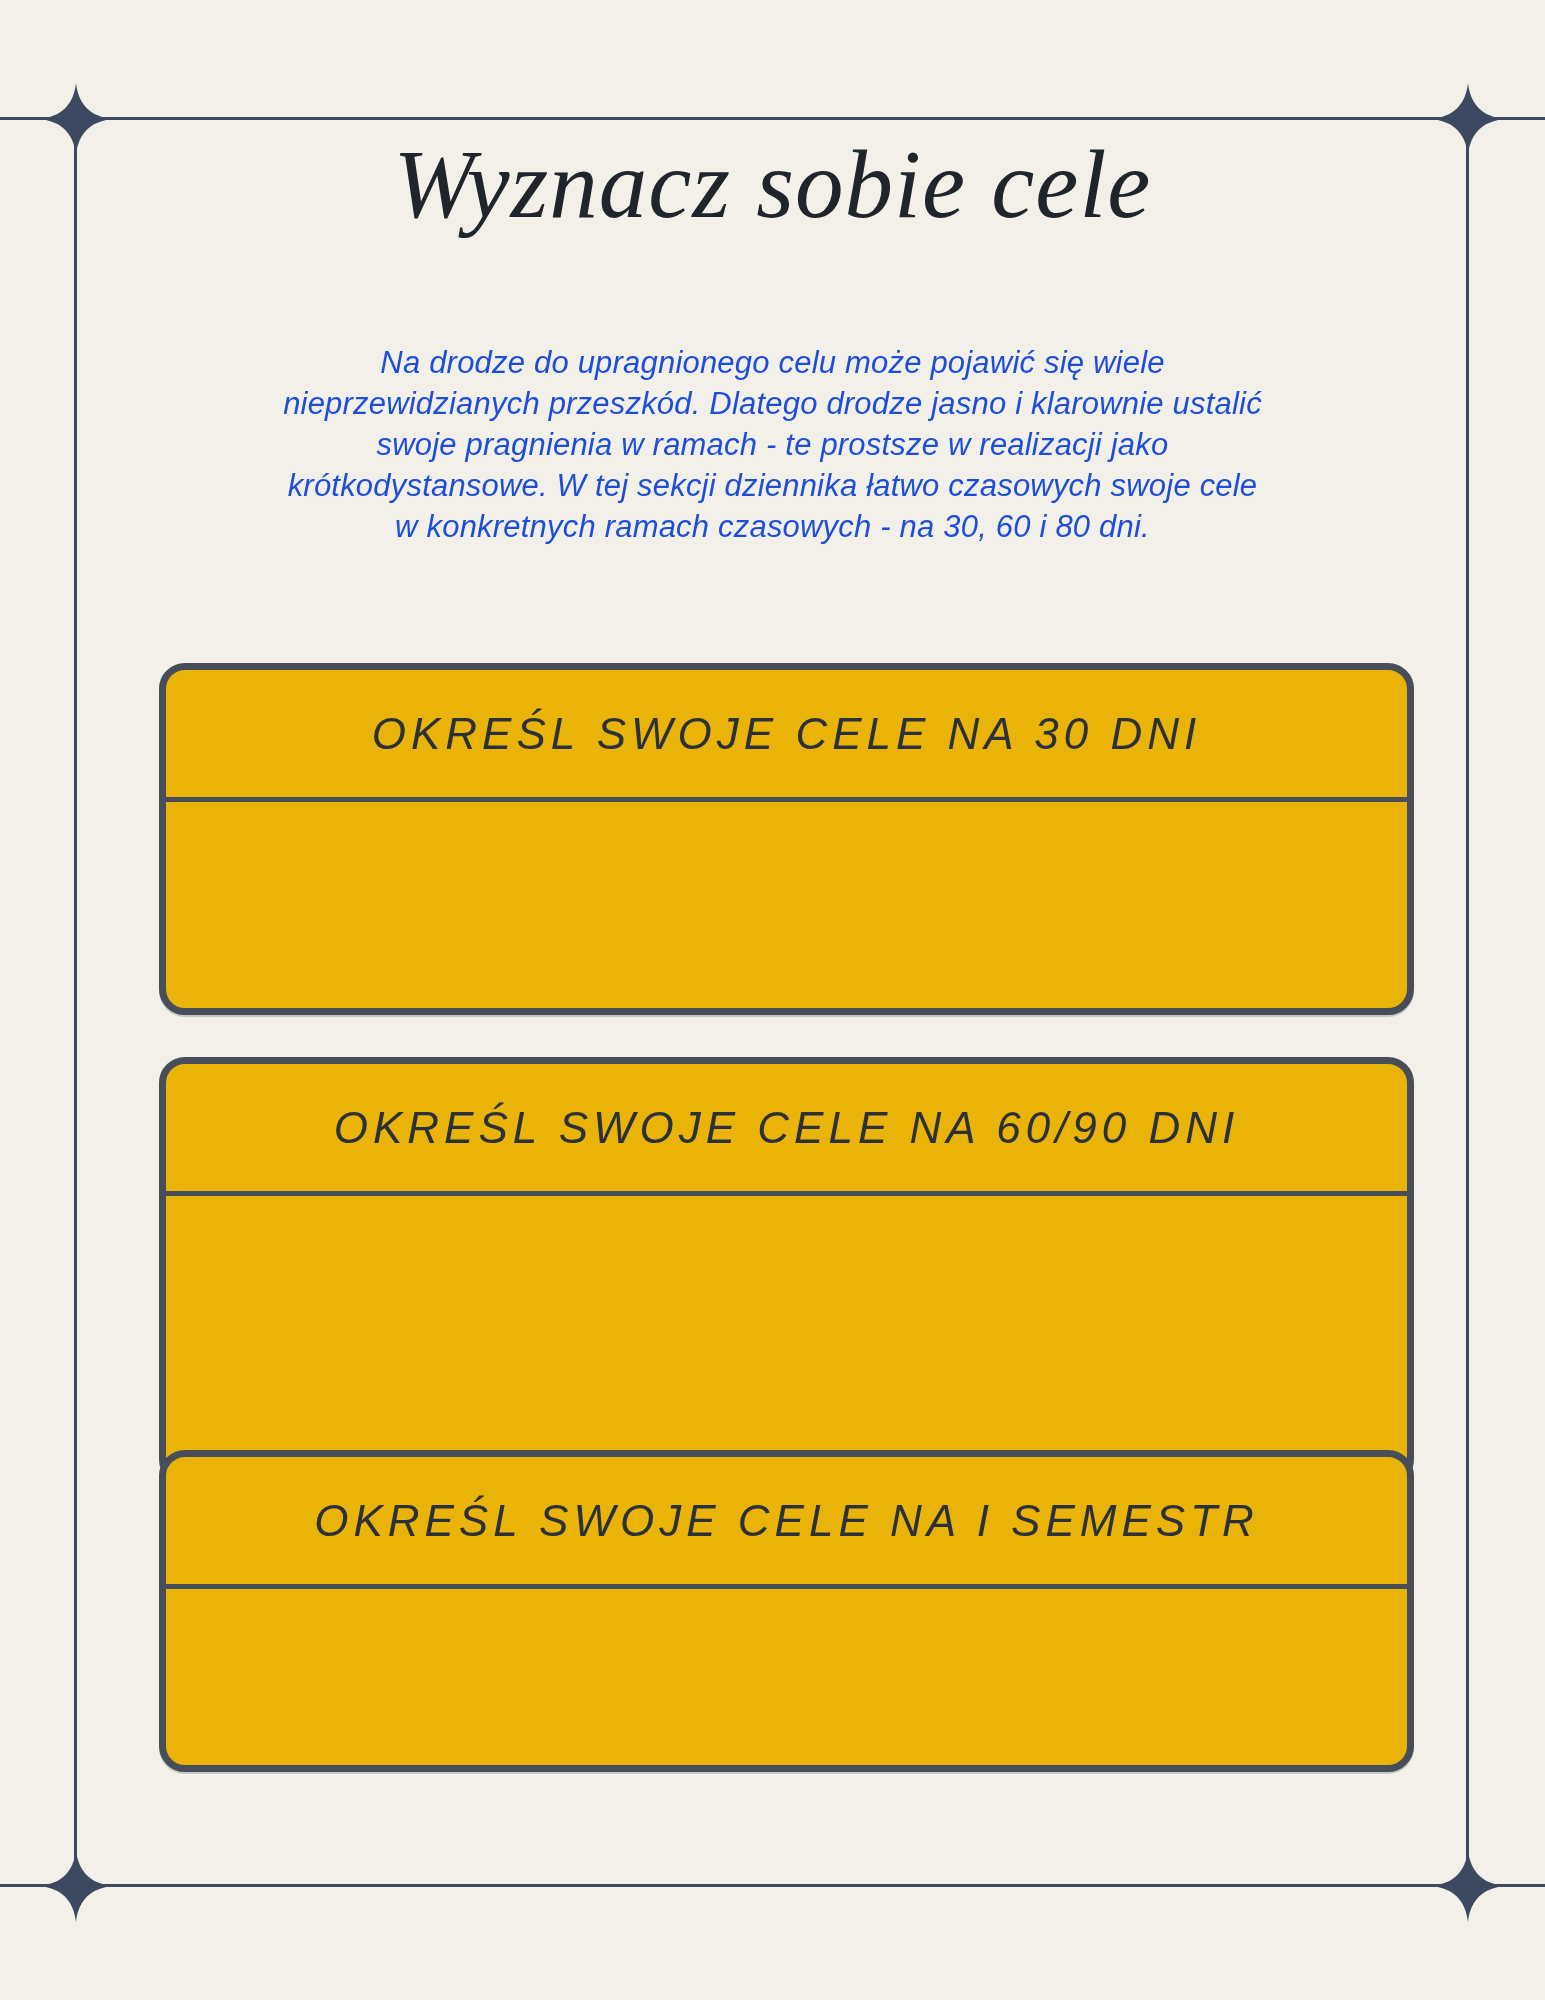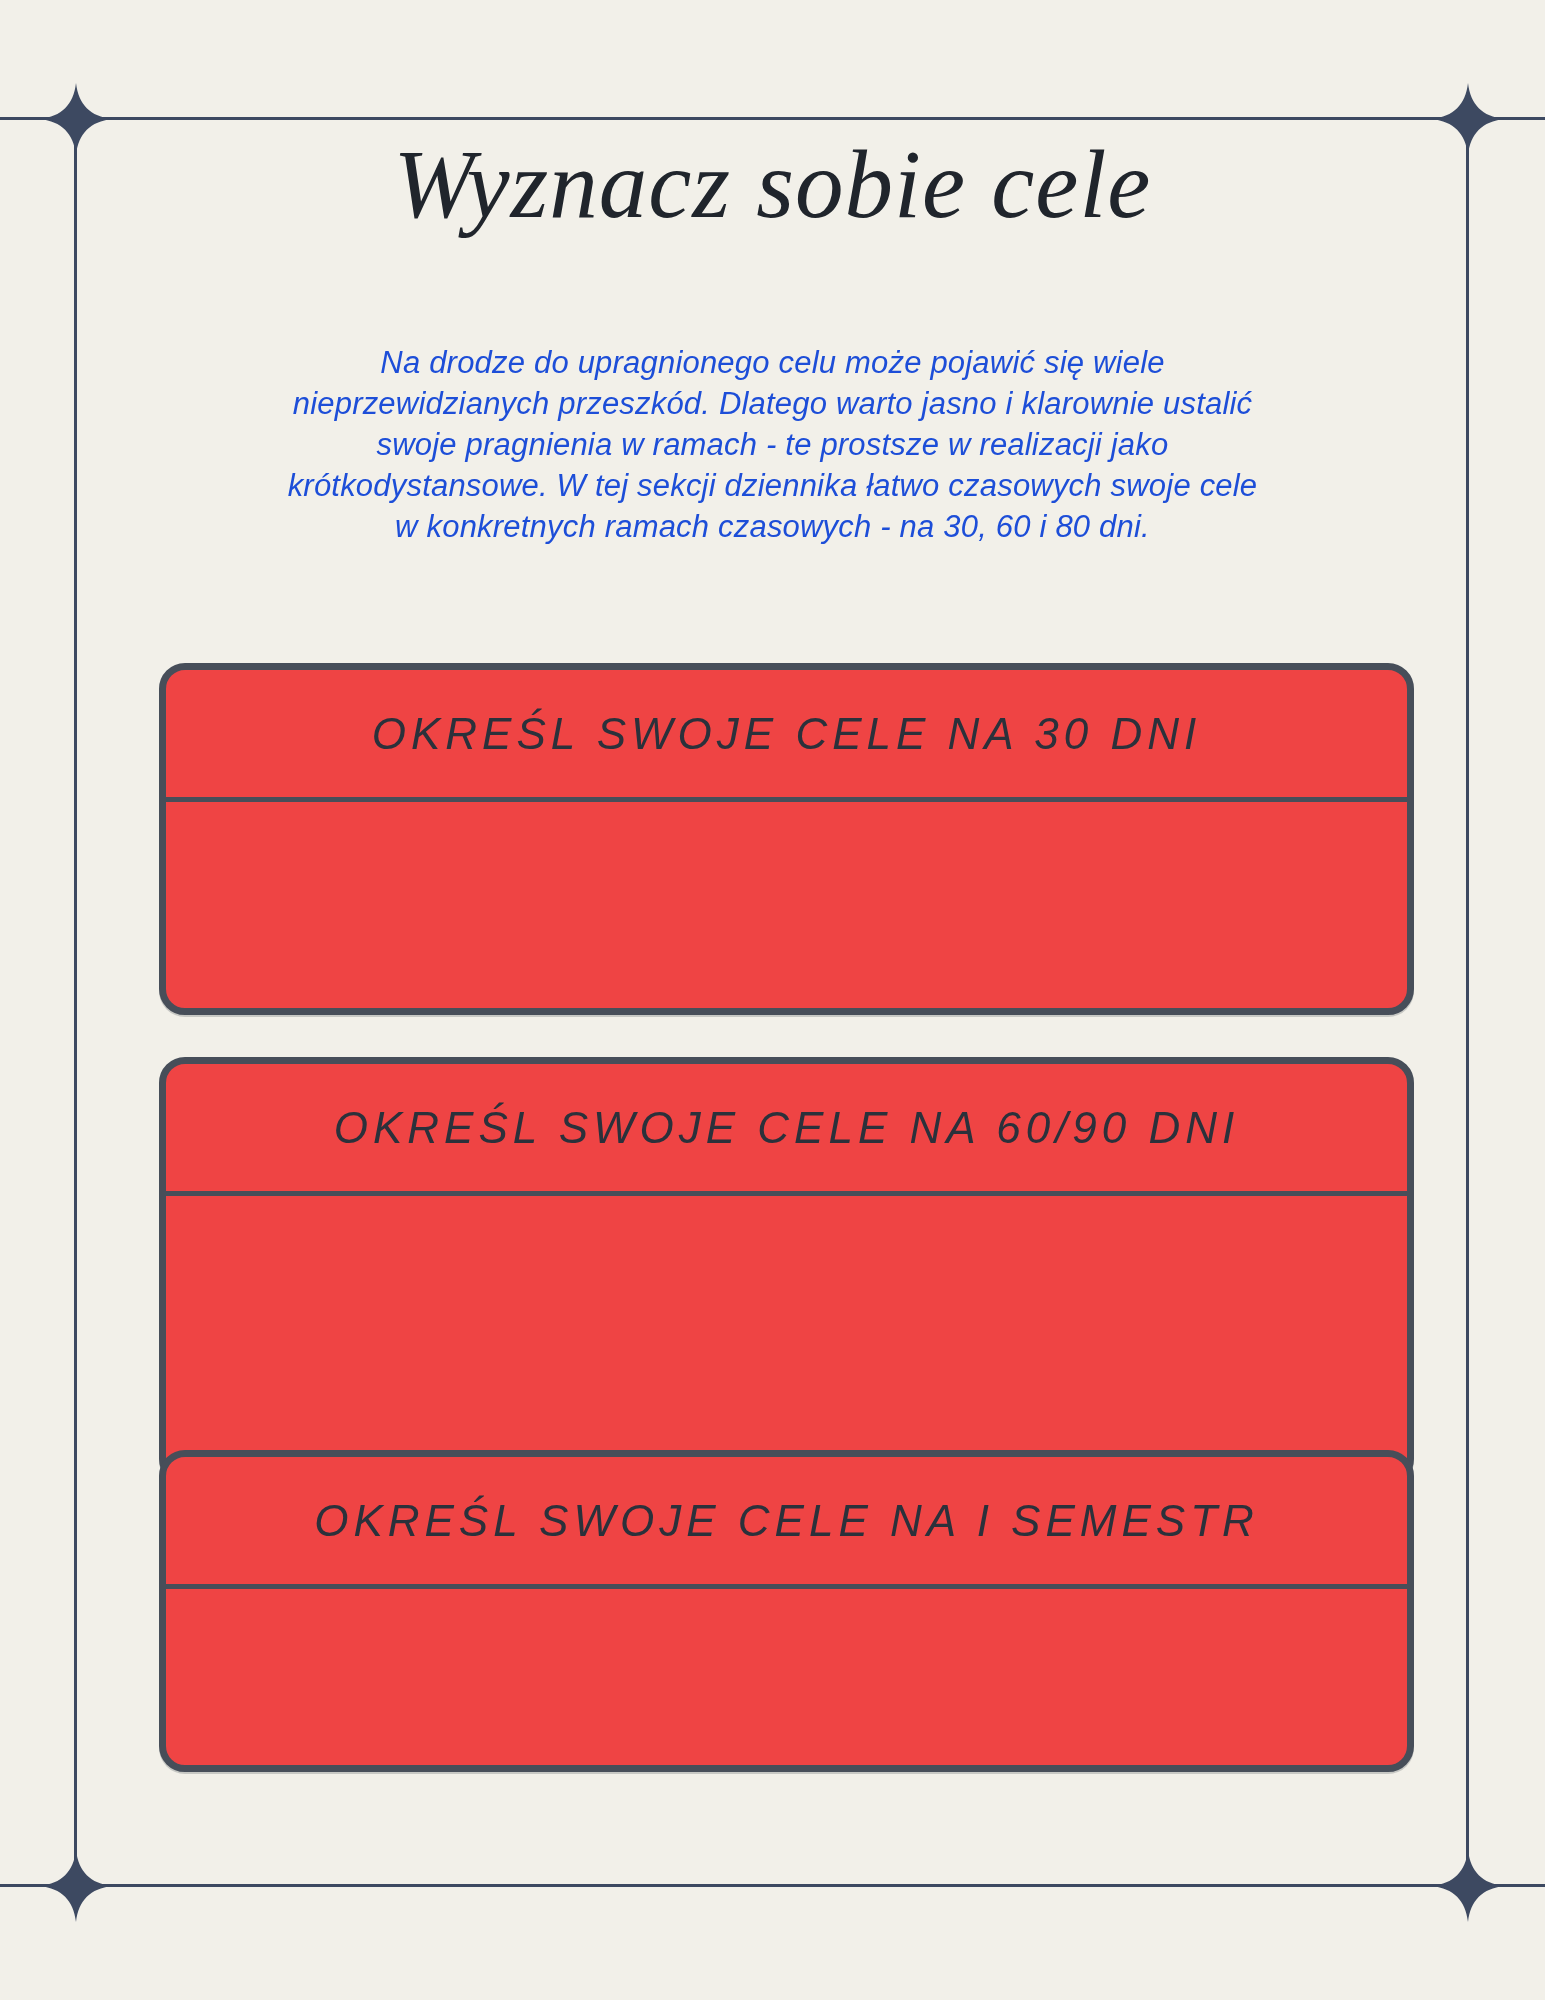--- a/index.html
+++ b/index.html
@@ -64,21 +64,21 @@
     color: #1d4ed8;
     letter-spacing: 0.2px;
   }
 
   
   .goal-box {
     position: absolute;
     left: 159px;
     width: 1255px;
     box-sizing: border-box;
-    background: #ef4444;
+    background: #eab308;
     border: 7px solid #474e59;
     border-radius: 26px;
     box-shadow: 0 2px 0 rgba(71,78,89,0.25);
   }
   .goal-box-1 { top: 663px;  height: 352px; }
   .goal-box-2 { top: 1057px; height: 428px; }
   .goal-box-3 { top: 1450px; height: 322px; }
   .goal-box-header {
     height: 127px;
     border-bottom: 5px solid #474e59;
@@ -120,21 +120,21 @@
     <path d="M50 0 C53.5 30 70 46.5 100 50 C70 53.5 53.5 70 50 100 C46.5 70 30 53.5 0 50 C30 46.5 46.5 30 50 0 Z" fill="#3d4961"></path>
   </svg>
   <svg class="corner-star star-br" viewBox="0 0 100 100">
     <path d="M50 0 C53.5 30 70 46.5 100 50 C70 53.5 53.5 70 50 100 C46.5 70 30 53.5 0 50 C30 46.5 46.5 30 50 0 Z" fill="#3d4961"></path>
   </svg>
 
   <h1 class="page-title">Wyznacz sobie cele</h1>
 
   <div class="intro">
     <div>Na drodze do upragnionego celu może pojawić się wiele</div>
-    <div>nieprzewidzianych przeszkód. Dlatego warto jasno i klarownie ustalić</div>
+    <div>nieprzewidzianych przeszkód. Dlatego drodze jasno i klarownie ustalić</div>
     <div>swoje pragnienia w ramach - te prostsze w realizacji jako</div>
     <div>krótkodystansowe. W tej sekcji dziennika łatwo czasowych swoje cele</div>
     <div>w konkretnych ramach czasowych - na 30, 60 i 80 dni.</div>
   </div>
 
   <section class="goal-box goal-box-1">
     <header class="goal-box-header">
       <span class="goal-box-heading">OKREŚL SWOJE CELE NA 30 DNI</span>
     </header>
     <div class="goal-box-body"></div>

